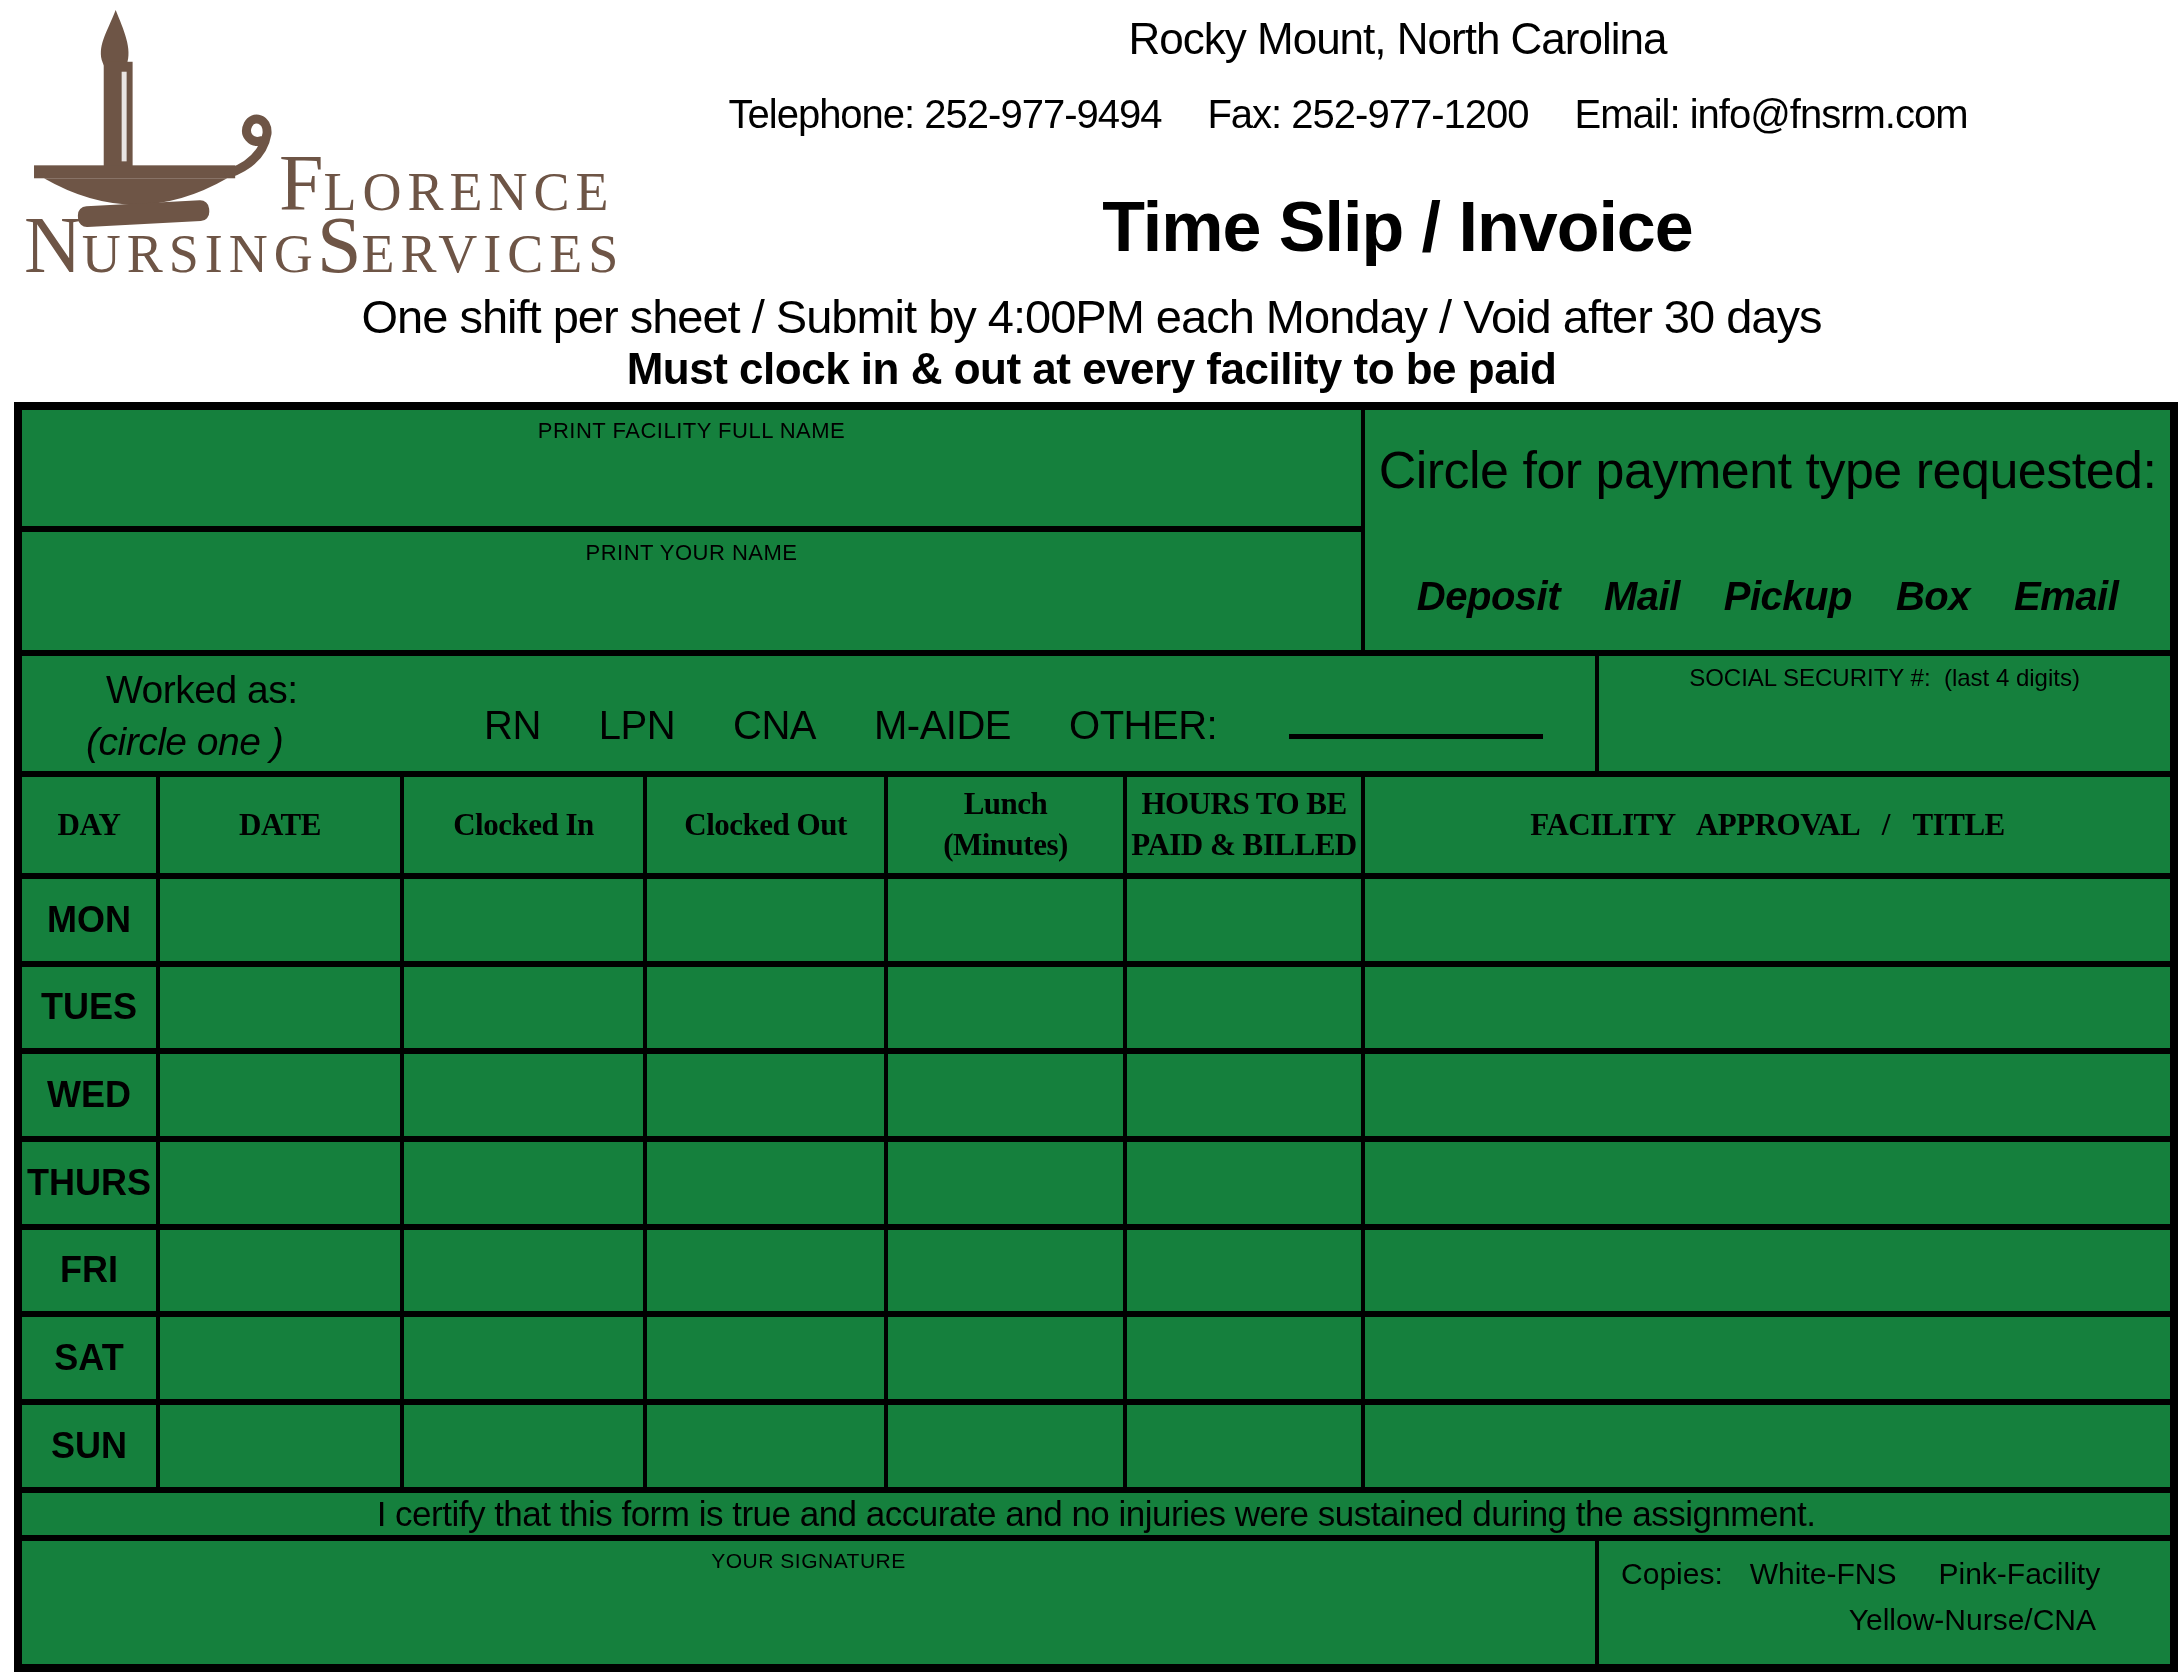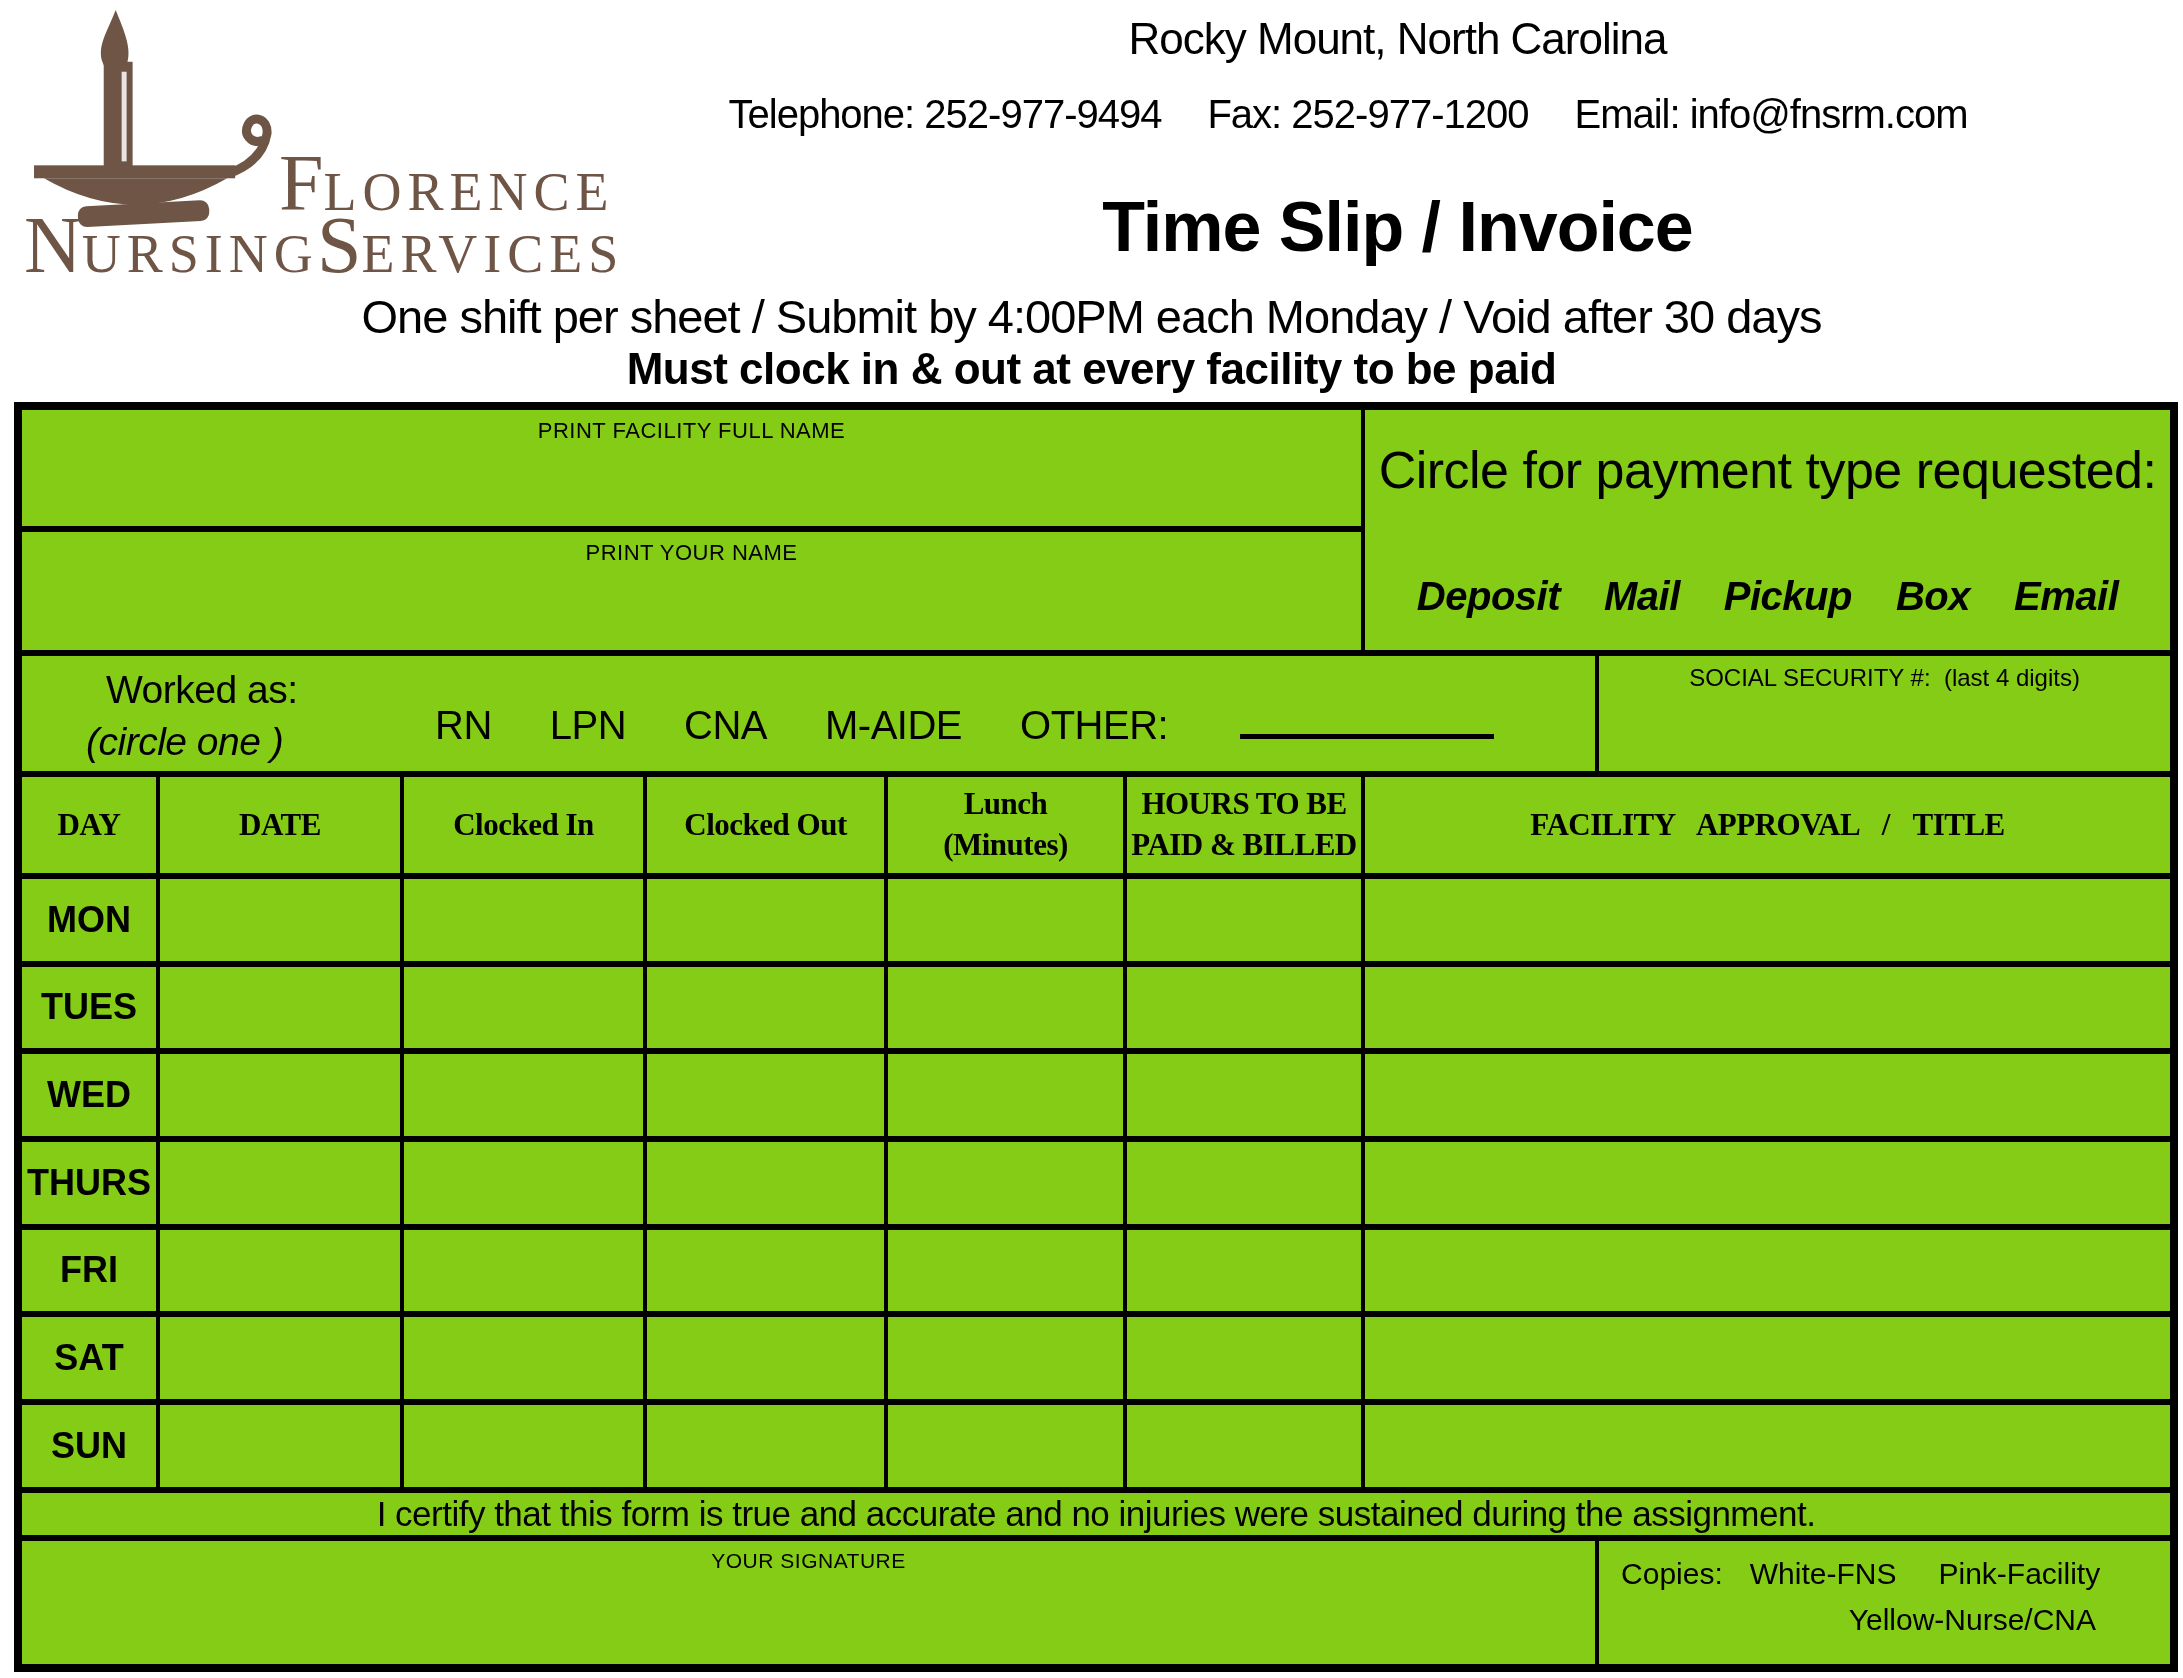--- a/index.html
+++ b/index.html
@@ -23,39 +23,39 @@
     justify-content:center;gap:46px;font-size:40px;letter-spacing:-1px;white-space:nowrap;}
   .h-title{position:absolute;top:187px;left:701px;width:1393px;text-align:center;
     font-size:70px;font-weight:bold;letter-spacing:-1px;}
   .h-subtitle{position:absolute;top:289px;left:0;width:2183px;text-align:center;
     font-size:47px;letter-spacing:-1px;white-space:nowrap;}
   .h-notice{position:absolute;top:344px;left:0;width:2183px;text-align:center;
     font-size:44px;font-weight:bold;letter-spacing:-0.5px;white-space:nowrap;}
 
   
   table.form{position:absolute;left:14px;top:402px;width:2155px;height:1270px;
-    border-collapse:collapse;table-layout:fixed;background:#84cc16;border:8px solid #000;}
+    border-collapse:collapse;table-layout:fixed;background:#15803d;border:8px solid #000;}
   td{border:4px solid #000;border-top-width:6px;border-bottom-width:6px;
     padding:0;vertical-align:top;position:relative;}
   tr.r1{height:121px;} tr.r2{height:121px;} tr.r3{height:119px;} tr.r4{height:100px;font-family:Liberation Serif, serif;}
   tr.rday{height:86px;} tr.r12{height:48px;} tr.r13{height:127px;}
 
   .top-label{width:100%;text-align:center;padding-top:8px;font-size:22px;letter-spacing:0.5px;}
   .sig-label{width:100%;text-align:center;padding-top:8px;font-size:21px;letter-spacing:0.5px;}
   .ssn-label{width:100%;text-align:center;padding-top:8px;font-size:24px;white-space:pre;}
 
   .payment-inner{position:absolute;inset:0;display:flex;flex-direction:column;
     justify-content:center;align-items:center;gap:74px;}
   .payment-prompt{font-size:52px;letter-spacing:-0.5px;}
   .payment-options{display:flex;gap:44px;font-size:40px;font-weight:bold;font-style:italic;letter-spacing:-0.5px;}
 
   .worked-inner{position:absolute;inset:0;}
   .worked-label{position:absolute;left:84px;top:12px;font-size:39px;letter-spacing:-0.5px;}
   .circle-hint{position:absolute;left:64px;top:64px;font-size:39px;font-style:italic;letter-spacing:-0.5px;}
-  .role-options{position:absolute;left:413px;top:34px;display:flex;gap:58px;
+  .role-options{position:absolute;left:462px;top:34px;display:flex;gap:58px;
     font-size:40px;align-items:baseline;letter-spacing:-0.5px;white-space:nowrap;}
   .other-line{display:inline-block;width:254px;border-bottom:5px solid #000;
     height:44px;margin-left:14px;}
 
   td.colhead{font-weight:bold;text-align:center;vertical-align:middle;
     font-size:31px;line-height:1.32;letter-spacing:-0.5px;}
   td.approval-head{word-spacing:16px;}
   td.day-cell{font-weight:bold;text-align:center;vertical-align:middle;font-size:36px;}
   td.cert-cell{text-align:center;vertical-align:middle;font-size:35px;letter-spacing:-0.5px;}
 

